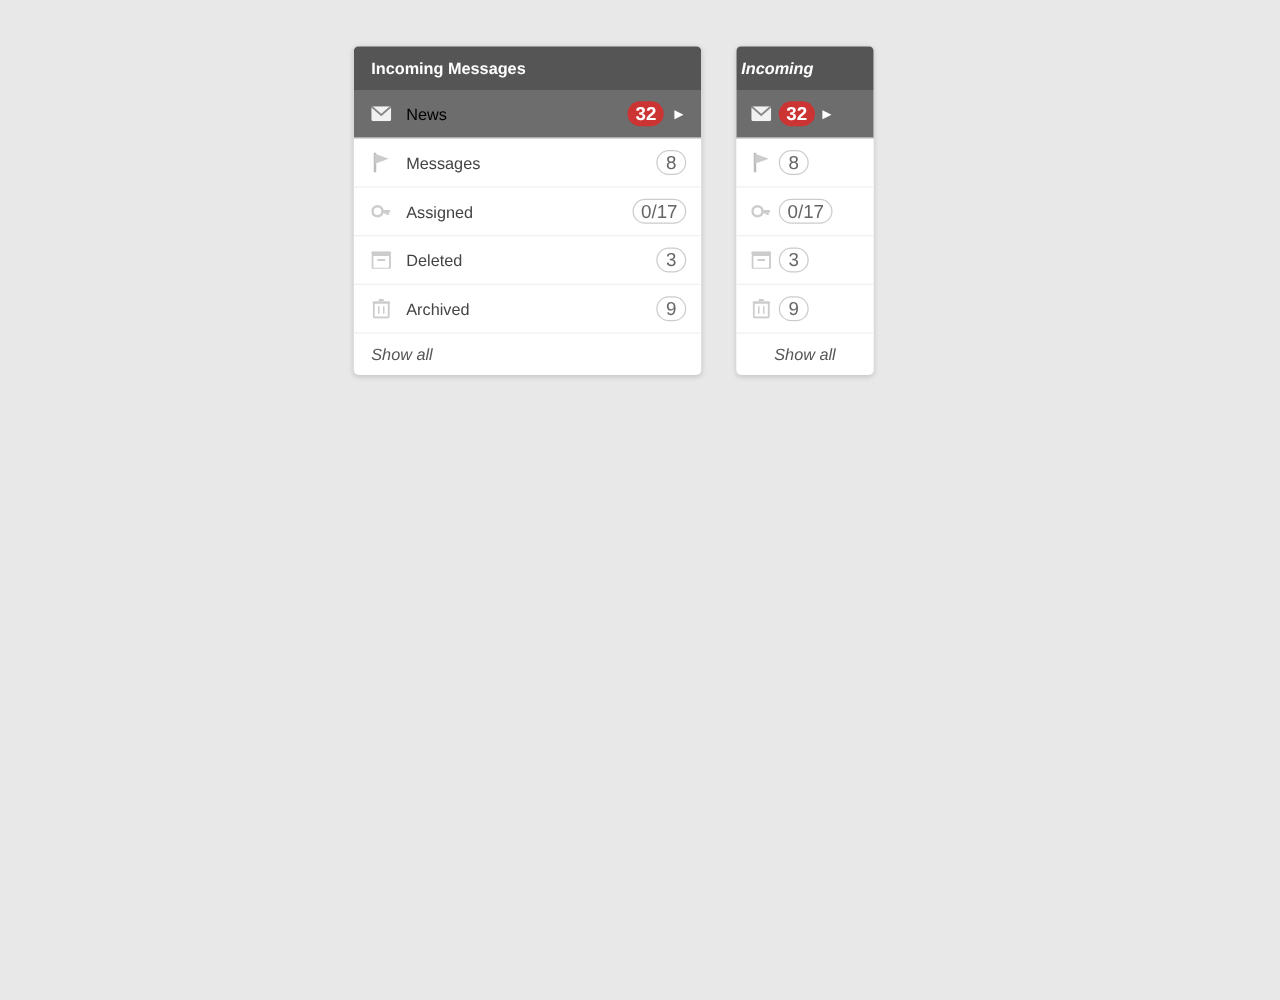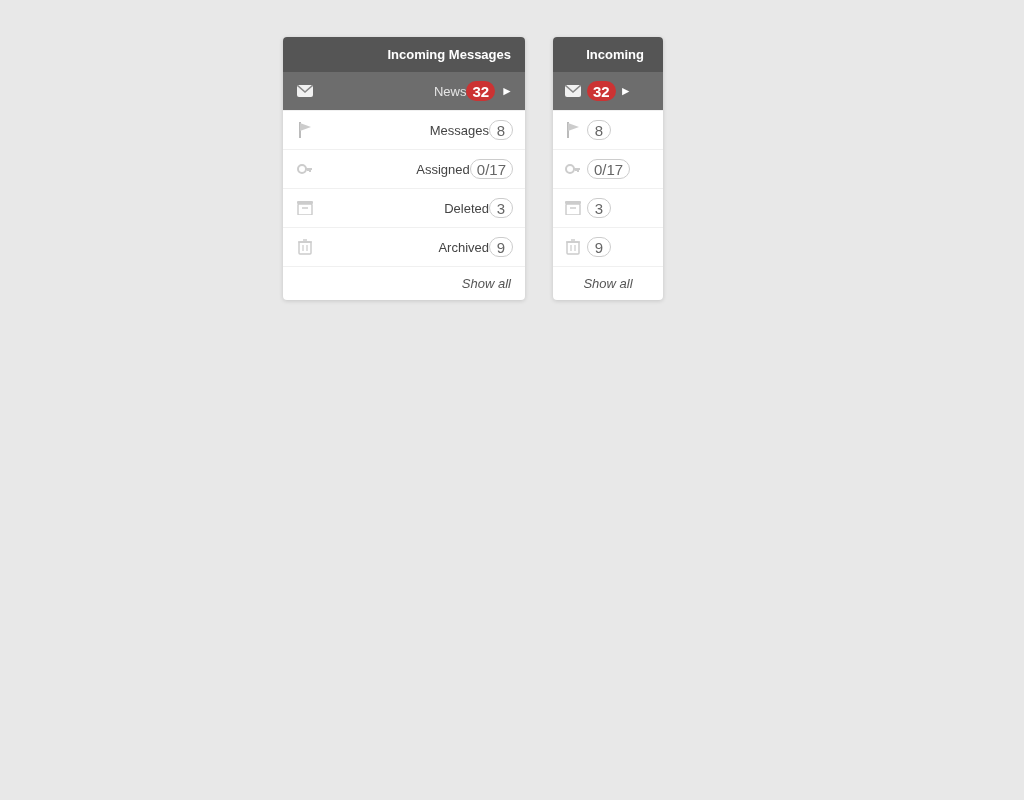--- a/index.html
+++ b/index.html
@@ -21,22 +21,21 @@
     }
 
     .widget {
       background: #fff;
       border-radius: 4px;
       box-shadow: 0 1px 4px rgba(0,0,0,0.15);
       overflow: hidden;
     }
 
     .widget-full {
-      width: 242px;
-      text-align: right;
+      width: 278px;
     }
 
     .widget-compact {
       width: 110px;
     }
 
     .widget-header {
       background: #555;
       color: #fff;
       padding: 10px 14px;
@@ -55,21 +54,21 @@
 
     .widget-item:last-child {
       border-bottom: none;
     }
 
     .widget-item.active {
       background: #6d6d6d;
     }
 
     .widget-item.active .item-label {
-      color: #e5e5e5;
+      color: #000000;
     }
 
     .item-icon {
       width: 20px;
       height: 20px;
       margin-right: 10px;
       flex-shrink: 0;
       display: flex;
       align-items: center;
       justify-content: center;
@@ -158,22 +157,23 @@
     }
 
     .widget-compact .show-all-row {
       padding: 9px 8px;
       font-size: 13px;
       color: #555;
       text-align: center;
     }
 
     .widget-compact .widget-header {
-      text-align: right;
-      padding: 10px 19px;
+      text-align: left;
+      padding: 10px 4px;
+      font-style: italic;
     }
 
     svg {
       display: block;
     }
   </style>
 </head>
 <body>
 
 <div class="widgets-container">

